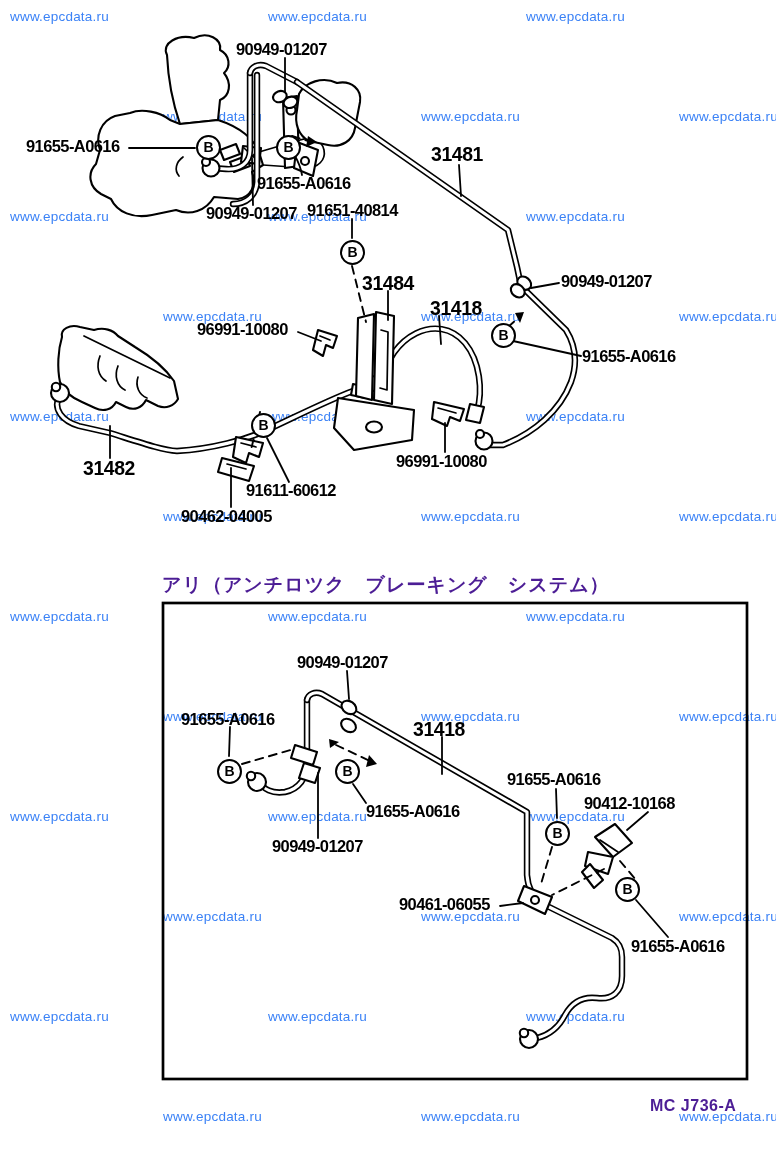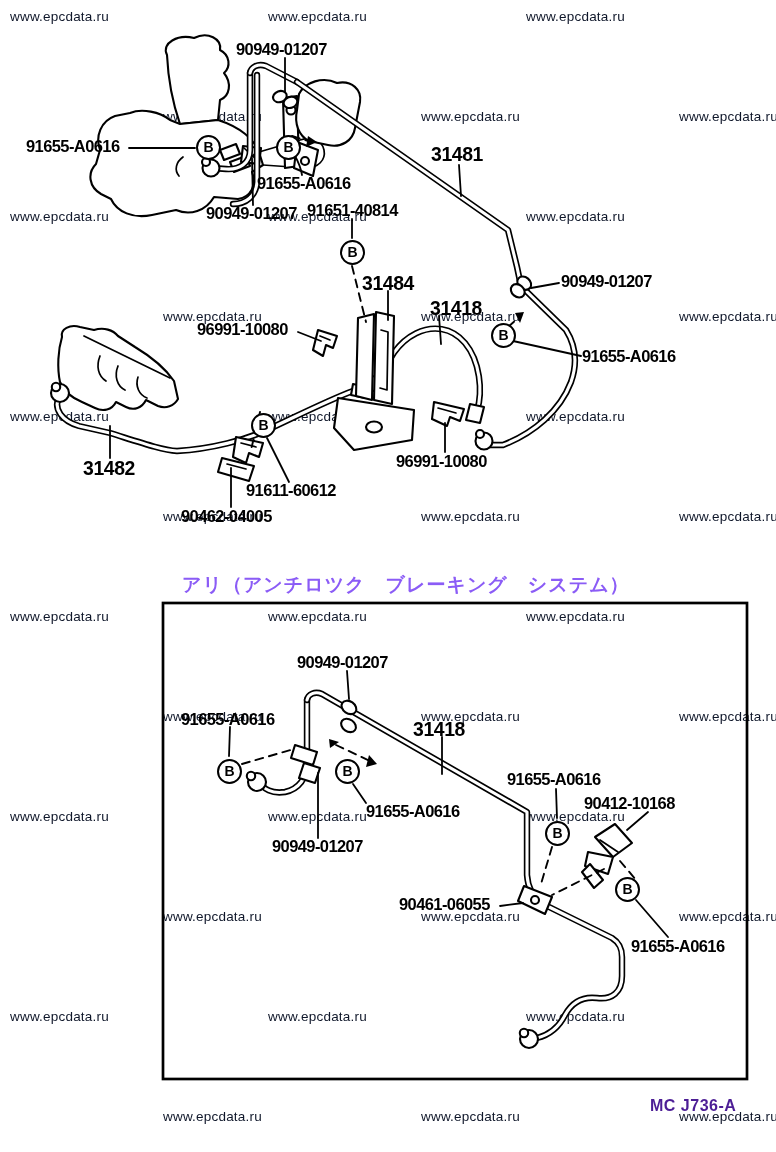--- a/index.html
+++ b/index.html
@@ -1,29 +1,29 @@
 <!DOCTYPE html>
 <html><head>
 <meta charset="utf-8">
 <style>
   html,body{margin:0;padding:0;background:#fff;}
   #stage{position:relative;width:776px;height:1152px;background:#fff;overflow:hidden;
          font-family:"Liberation Sans",sans-serif;}
   #stage svg{position:absolute;left:0;top:0;}
   .wm-layer{position:absolute;left:0;top:0;width:776px;height:1152px;z-index:0;}
-  .watermark{position:absolute;font:13.5px "Liberation Sans",sans-serif;color:#0f172a;
+  .watermark{position:absolute;font:13.5px "Liberation Sans",sans-serif;color:#3b82f6;
              white-space:nowrap;letter-spacing:.2px;}
   .art{z-index:1;}
   .labels{position:absolute;left:0;top:0;width:776px;height:1152px;z-index:2;}
   .part-label{position:absolute;font:bold 17px/1.1 "Liberation Sans",sans-serif;
               letter-spacing:-0.6px;color:#000;white-space:nowrap;transform:scaleX(.97);
               transform-origin:left top;}
   .assy{font-size:20px;letter-spacing:-0.4px;}
-  .heading-jp{position:absolute;left:182px;top:574px;font:bold 19px/1.2 "Liberation Sans",sans-serif;
-              letter-spacing:1px;color:#8b5cf6;white-space:nowrap;}
+  .heading-jp{position:absolute;left:162px;top:574px;font:bold 19px/1.2 "Liberation Sans",sans-serif;
+              letter-spacing:1px;color:#4c1d95;white-space:nowrap;}
   .page-code{position:absolute;left:650px;top:1097px;font:bold 16px/1.1 "Liberation Sans",sans-serif;
              letter-spacing:.5px;color:#4c1d95;}
   .bcircle{position:absolute;width:25px;height:25px;border:2.6px solid #000;border-radius:50%;
            background:#fff;box-sizing:border-box;text-align:center;
            font:bold 14px/20px "Liberation Sans",sans-serif;color:#000;}
   
   .comp{fill:#fff;stroke:#000;stroke-width:2.1;stroke-linejoin:round;}
   .comp-thin{fill:none;stroke:#000;stroke-width:1.7;stroke-linejoin:round;stroke-linecap:round;}
   .t-out{fill:none;stroke:#000;stroke-width:6.4;stroke-linejoin:round;stroke-linecap:round;}
   .t-in{fill:none;stroke:#fff;stroke-width:3.1;stroke-linejoin:round;stroke-linecap:round;}

